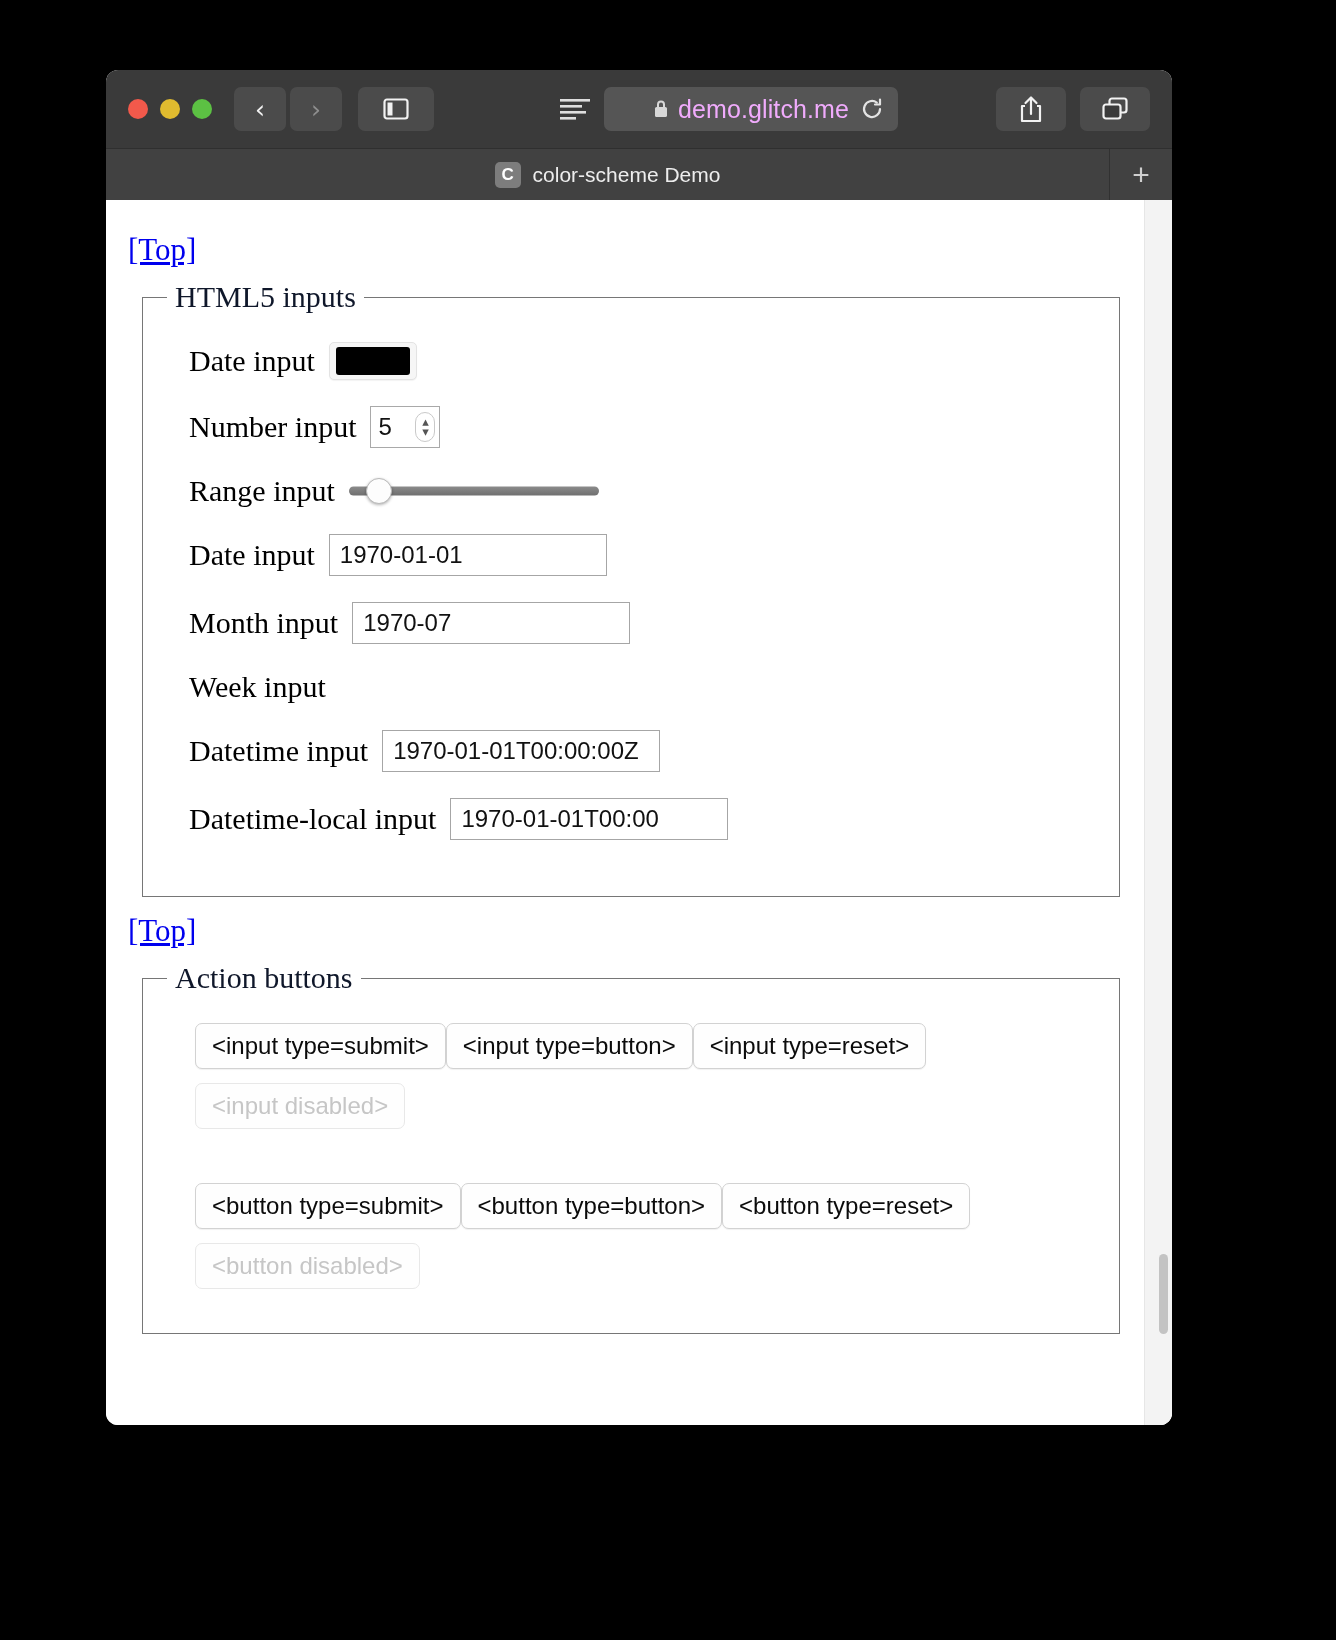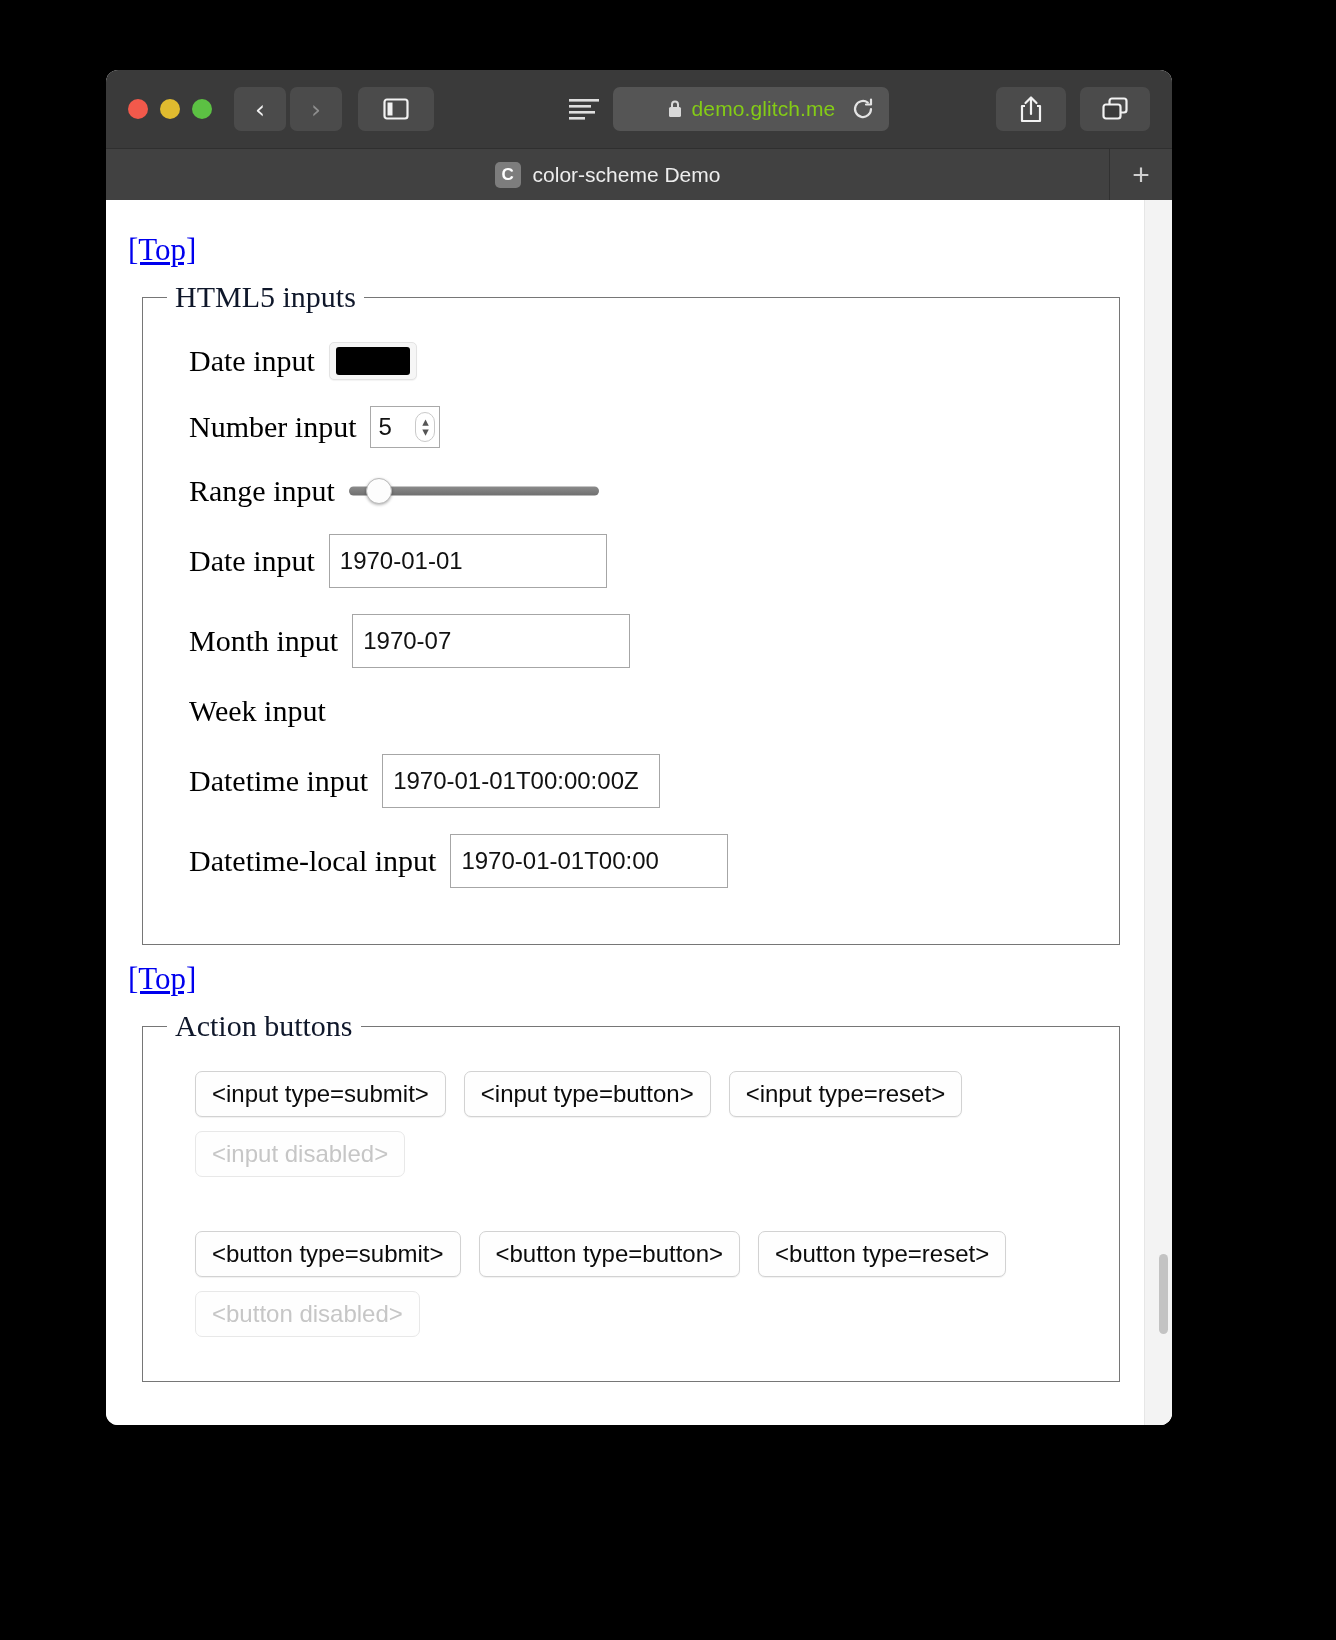--- a/index.html
+++ b/index.html
@@ -70,22 +70,22 @@
     background: #555555;
     border-radius: 7px;
     display: flex;
     align-items: center;
     justify-content: center;
     position: relative;
     max-width: 430px;
   }
   .urlbar .lock { margin-right: 9px; display:flex; }
   .urltext {
-    color: #84cc16;
-    font-size: 21px;
+    color: #f0abfc;
+    font-size: 25px;
     letter-spacing: 0.1px;
   }
   .reload {
     position: absolute; right: 14px; top: 50%;
     transform: translateY(-50%);
     display: flex;
   }
 
   .spacer-left { flex: 1 1 auto; }
   .spacer-right { flex: 1 1 auto; }
@@ -242,41 +242,40 @@
     transform: translate(-50%, -50%);
     width: 26px; height: 26px;
     border-radius: 50%;
     background: #fdfdfd;
     border: 1px solid #b9b9b9;
     box-shadow: 0 1px 3px rgba(0,0,0,0.3);
   }
 
   
   .text-field {
-    height: 54px;
+    height: 42px;
     border: 1px solid #a6a6a6;
     background: #fff;
     display: flex;
     align-items: center;
     padding: 0 10px;
     font-family: "Liberation Sans", sans-serif;
     font-size: 24px;
     color: #111;
     white-space: nowrap;
   }
   .w-date  { width: 278px; }
   .w-month { width: 278px; }
   .w-week  { width: 278px; }
   .w-dt    { width: 278px; }
   .w-dtl   { width: 278px; }
 
   
   .btnrow {
     display: flex;
-    gap: 18px;
     margin: 0 0 14px 28px;
     flex-wrap: wrap;
     text-align: right;
   }
   .btnrow.group-gap { margin-top: 54px; }
   .uibtn {
     background: #fefefe;
     border: 1px solid #d2d2d2;
     border-radius: 7px;
     padding: 8px 16px;

